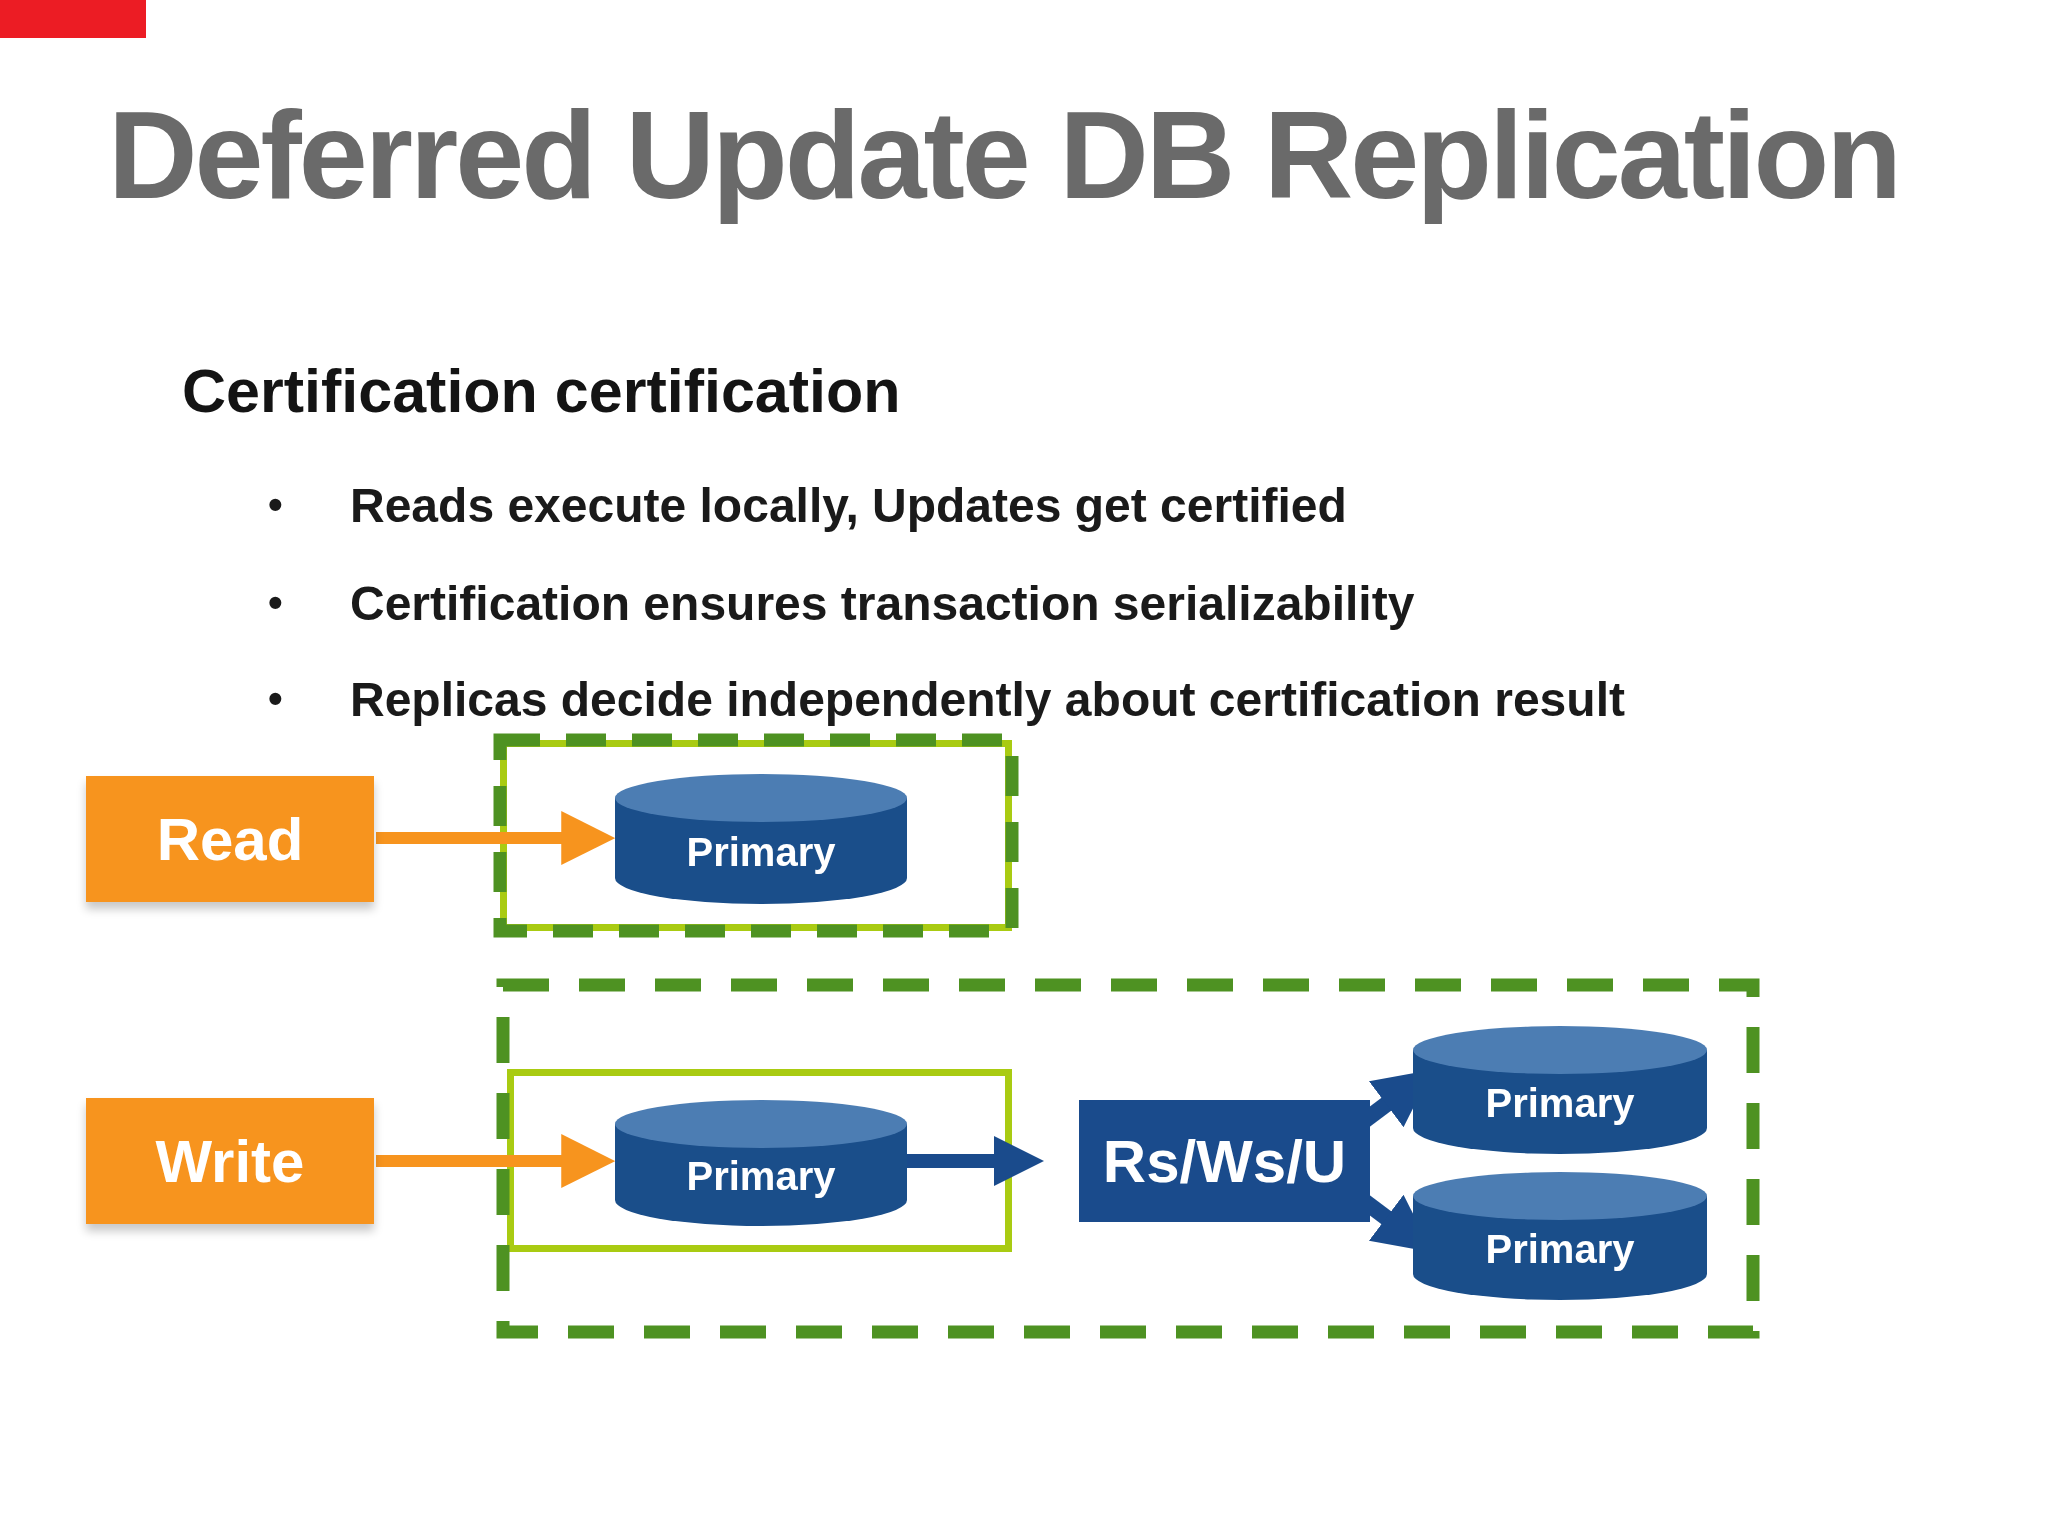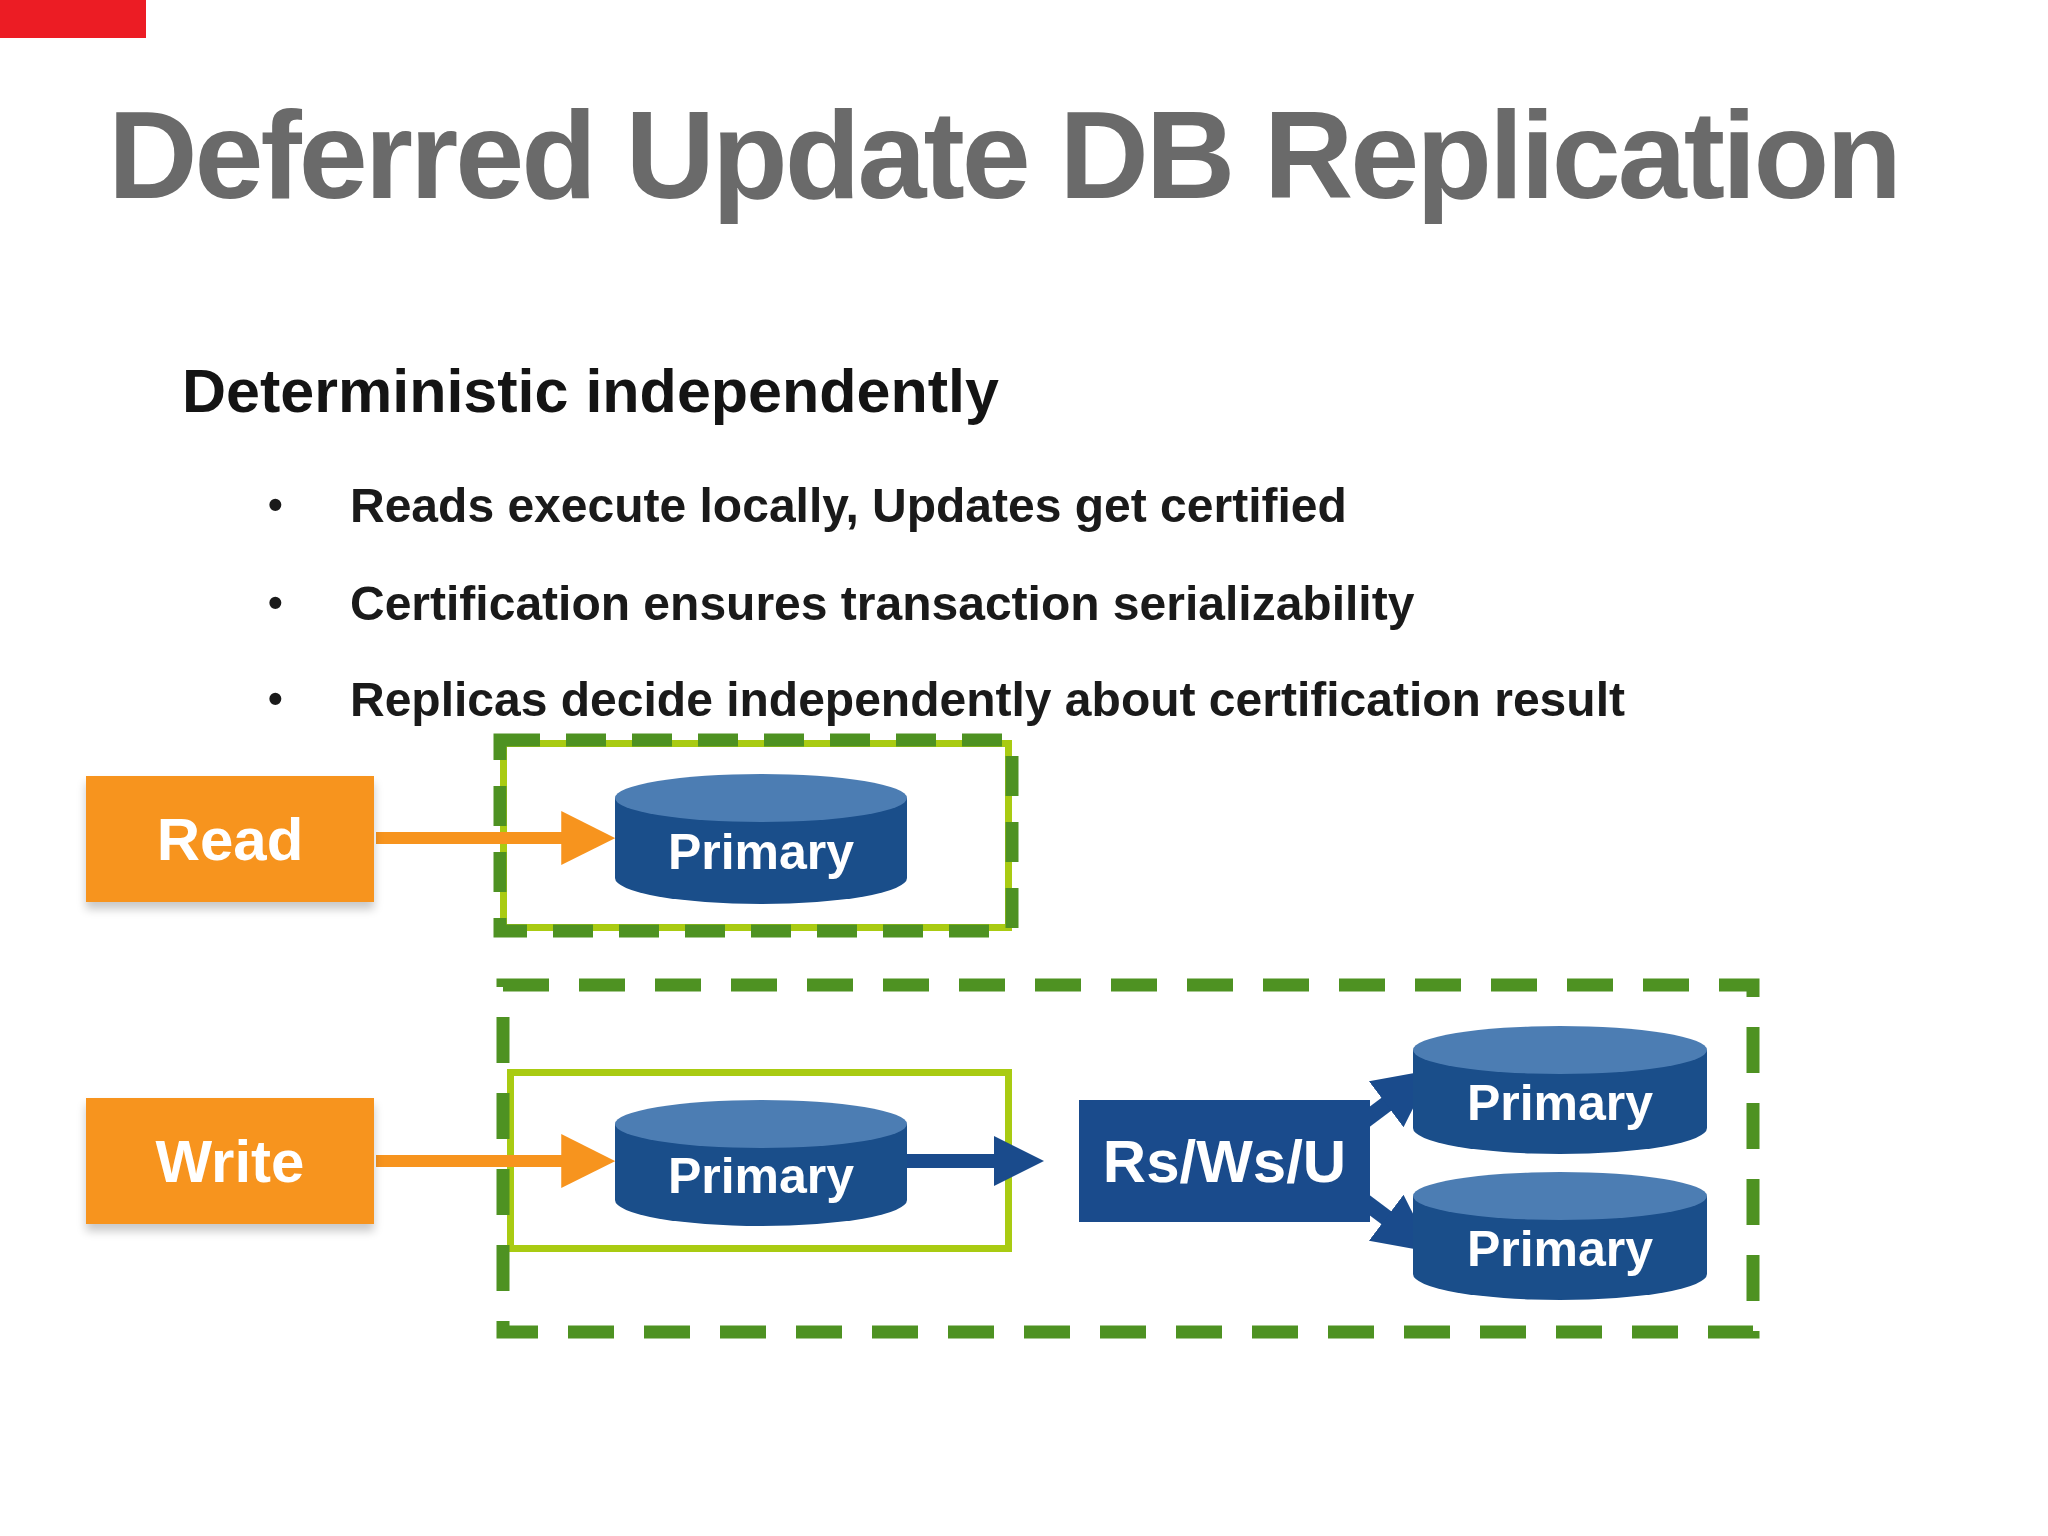--- a/index.html
+++ b/index.html
@@ -126,39 +126,39 @@
     border-radius: 0 0 50% 50% / 0 0 26px 26px;
     z-index: 1;
   }
   .cyl .cyl-label {
     position: absolute;
     left: 0; right: 0;
     top: 60%;
     transform: translateY(-50%);
     text-align: center;
     color: #ffffff;
-    font-size: 50px;
+    font-size: 40px;
     line-height: 1;
     z-index: 3;
   }
   .read-db     { left: 615px;  top: 774px;  width: 292px; height: 130px; }
   .write-db    { left: 615px;  top: 1100px; width: 292px; height: 126px; }
   .replica1-db { left: 1413px; top: 1026px; width: 294px; height: 128px; }
   .replica2-db { left: 1413px; top: 1172px; width: 294px; height: 128px; }
 </style>
 </head>
 <body>
 
 <div class="slide">
 
   <div class="accent-mark"></div>
 
   <div class="slide-title">Deferred Update DB Replication</div>
 
-  <div class="section-heading">Deterministic independently</div>
+  <div class="section-heading">Certification certification</div>
 
   <div class="bullet-row b1">
     <span class="dot">•</span>
     <span class="txt">Reads execute locally, Updates get certified</span>
   </div>
   <div class="bullet-row b2">
     <span class="dot">•</span>
     <span class="txt">Certification ensures transaction serializability</span>
   </div>
   <div class="bullet-row b3">

